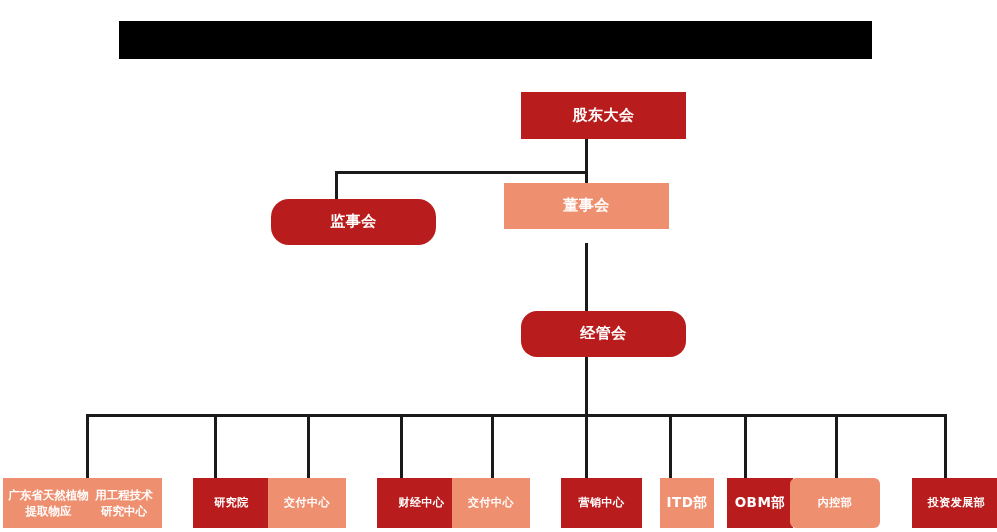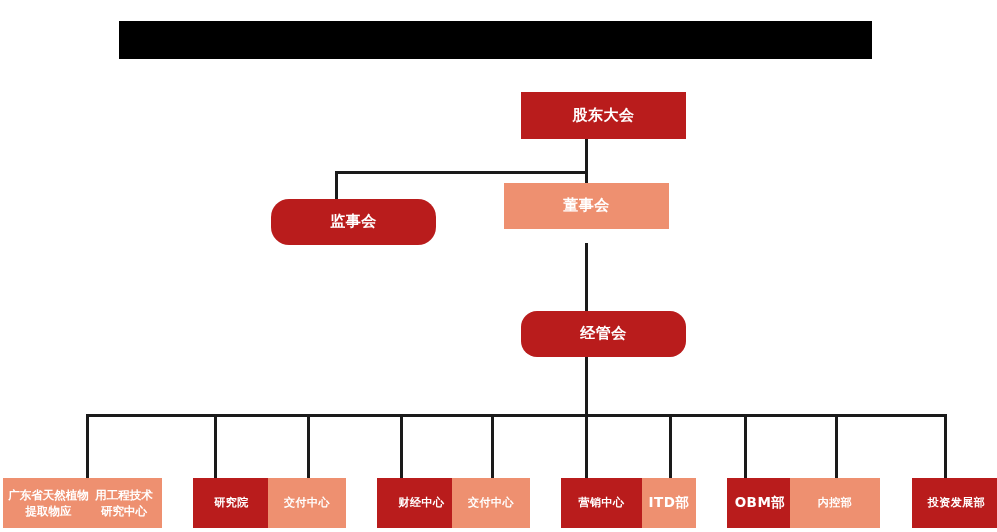--- a/index.html
+++ b/index.html
@@ -111,21 +111,21 @@
   <div class="node dark node-md" style="left:176px; top:478px; width:77px; height:50px;">研究院</div>
 
   <div class="node light node-md" style="left:268px; top:478px; width:78px; height:50px;">交付中心</div>
 
   <div class="node dark node-md" style="left:360px; top:478px; width:79px; height:50px;padding-left:14px;">财经中心</div>
 
   <div class="node light node-md" style="left:452px; top:478px; width:78px; height:50px;">交付中心</div>
 
   <div class="node dark node-md" style="left:544px; top:478px; width:81px; height:50px;">营销中心</div>
 
-  <div class="node light node-sm" style="left:642px; top:478px; width:54px; height:50px;">ITD部</div>
+  <div class="node light node-sm" style="left:660px; top:478px; width:54px; height:50px;">ITD部</div>
 
   <div class="node dark node-sm" style="left:710px; top:478px; width:66px; height:50px;">OBM部</div>
 
-  <div class="node light node-md" style="left:790px; top:478px; width:90px; height:50px;">内控部</div>
+  <div class="node light node-md" style="left:790px; top:478px; width:90px; height:50px;border-radius:6px;">内控部</div>
 
   <div class="node dark node-md" style="left:895px; top:478px; width:89px; height:50px;">投资发展部</div>
 
 </div>
 
 </body></html>

